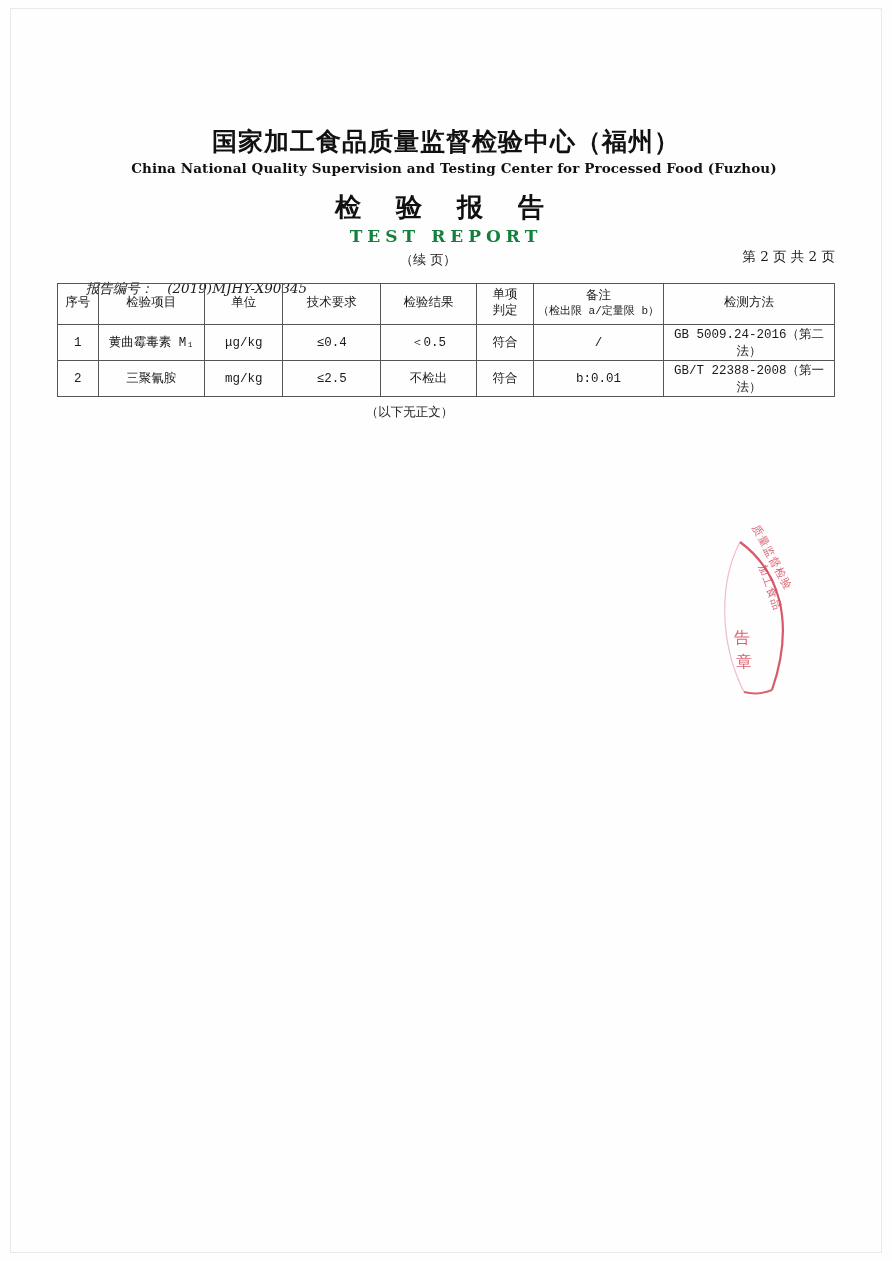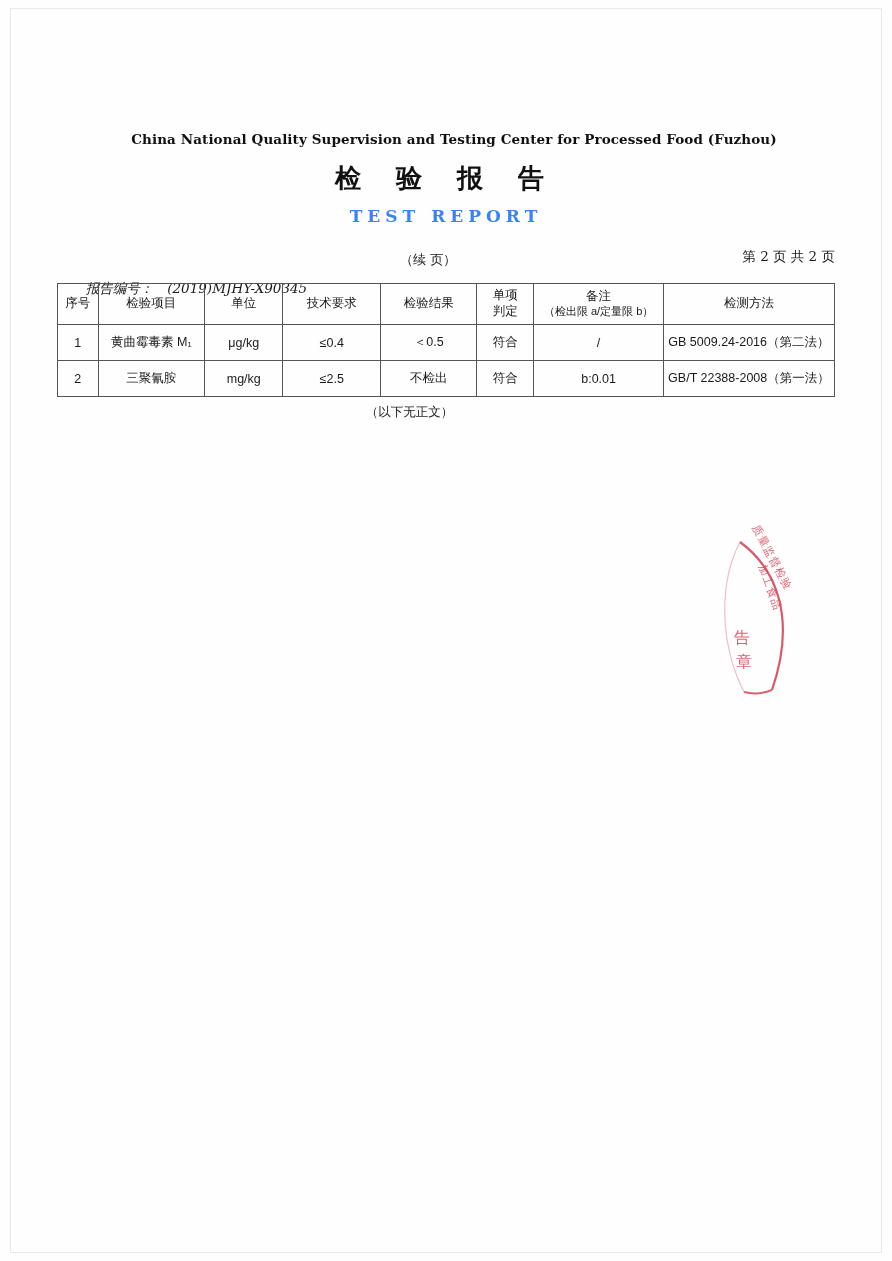--- a/index.html
+++ b/index.html
@@ -61,22 +61,22 @@
     font-weight: bold;
     letter-spacing: 13px;
     margin-top: 14px;
     color: #111;
   }
   .title-en {
     font-family: "DejaVu Serif", "Liberation Serif", serif;
     font-size: 17px;
     font-weight: bold;
     letter-spacing: 5px;
-    margin-top: 10px;
-    color: #3b82f6;
+    margin-top: 1px;
+    color: #15803d;
   }
 
   .meta-row {
     position: absolute;
     left: 60px; top: 248px;
     width: 775px;
     height: 20px;
     font-size: 13.5px;
     color: #1a1a1a;
   }
@@ -99,21 +99,21 @@
     font-size: 13.5px;
     font-family: "DejaVu Serif", "Liberation Serif", serif;
   }
 
   table.result {
     position: absolute;
     left: 57px;
     top: 283px;
     width: 778px;
     border-collapse: collapse;
-    font-family: Liberation Sans, sans-serif;
+    font-family: Liberation Mono, monospace;
     color: #1a1a1a;
   }
   table.result td, table.result th {
     border: 1px solid #555;
     text-align: center;
     vertical-align: middle;
     font-weight: normal;
     font-size: 12.5px;
     padding: 0;
   }
@@ -169,20 +169,21 @@
   .seal-t3 { left: 34px; top: 88px; font-size: 16px; }
   .seal-t4 { left: 36px; top: 112px; font-size: 16px; }
 </style>
 </head>
 <body>
 
 <div class="page">
   <div class="scan-edge"></div>
 
   <div class="header">
+    <div class="org-cn">国家加工食品质量监督检验中心（福州）</div>
     <div class="org-en">China National Quality Supervision and Testing Center for Processed Food (Fuzhou)</div>
     <div class="title-cn">检 验 报 告</div>
     <div class="title-en">TEST   REPORT</div>
   </div>
 
   <div class="meta-row">
     <div class="meta-left">
       <span>报告编号：</span><span style="display:inline-block;width:14px"></span><span>(2019)MJHY-X90345</span>
     </div>
     <div class="meta-center">（续 页）</div>

